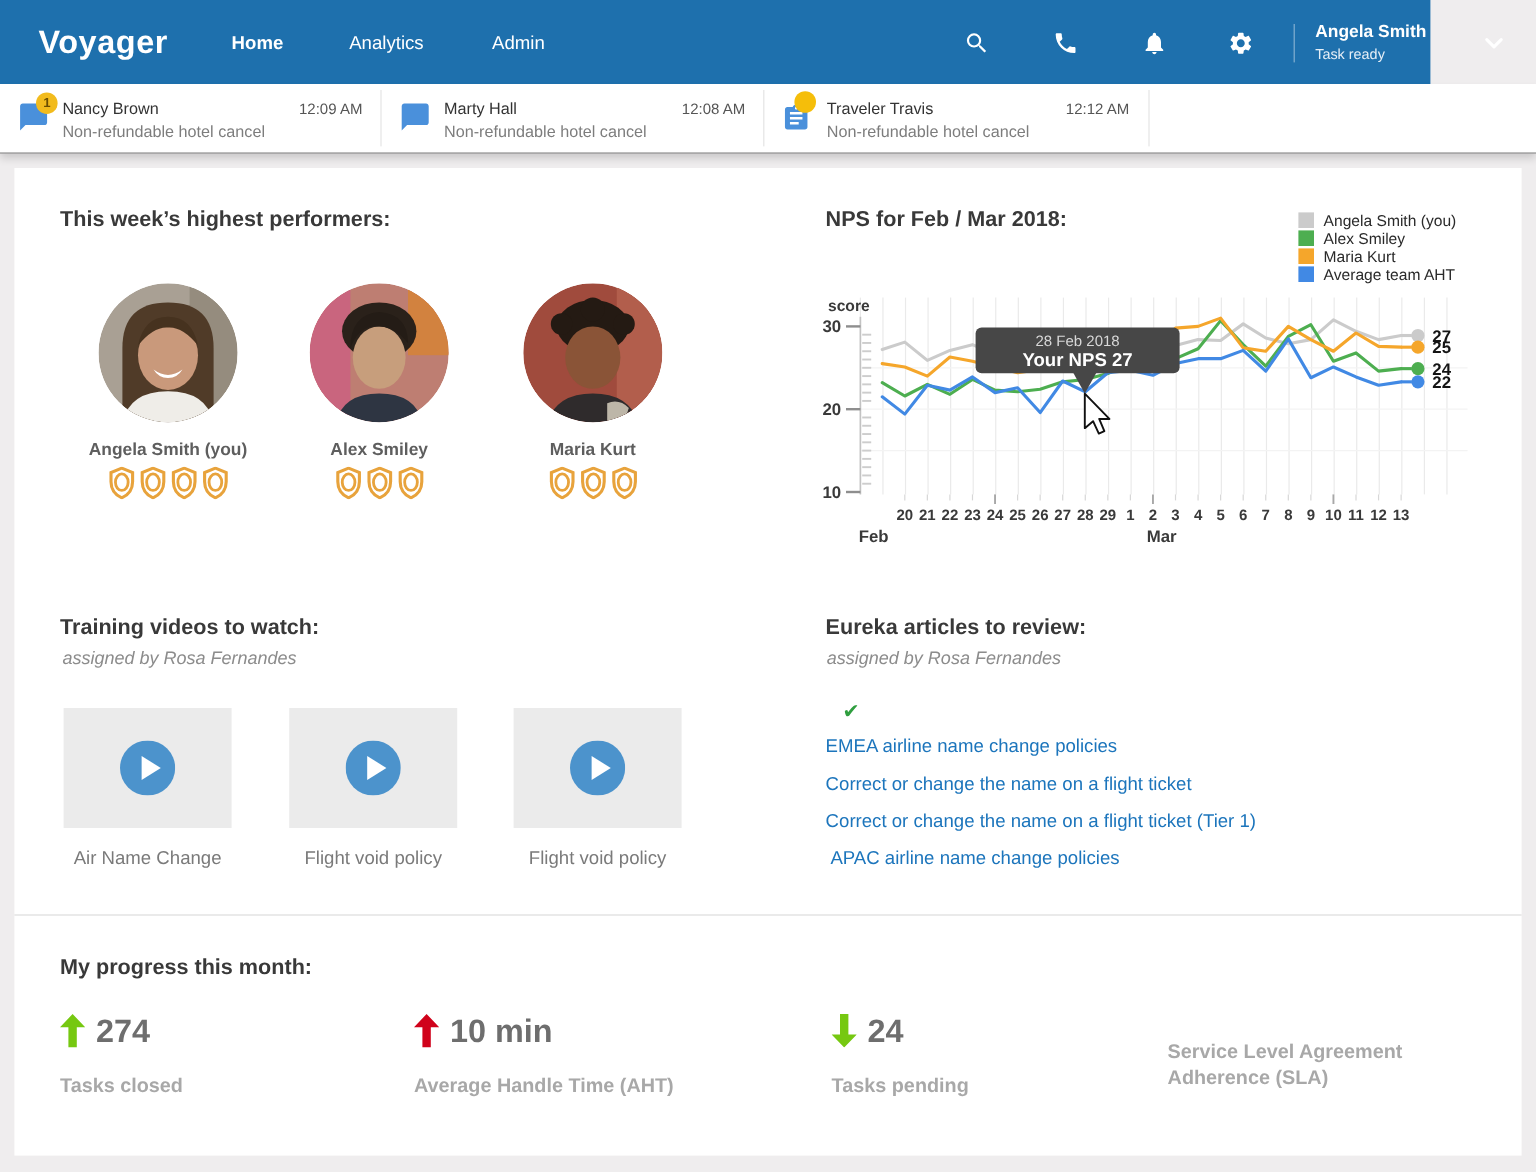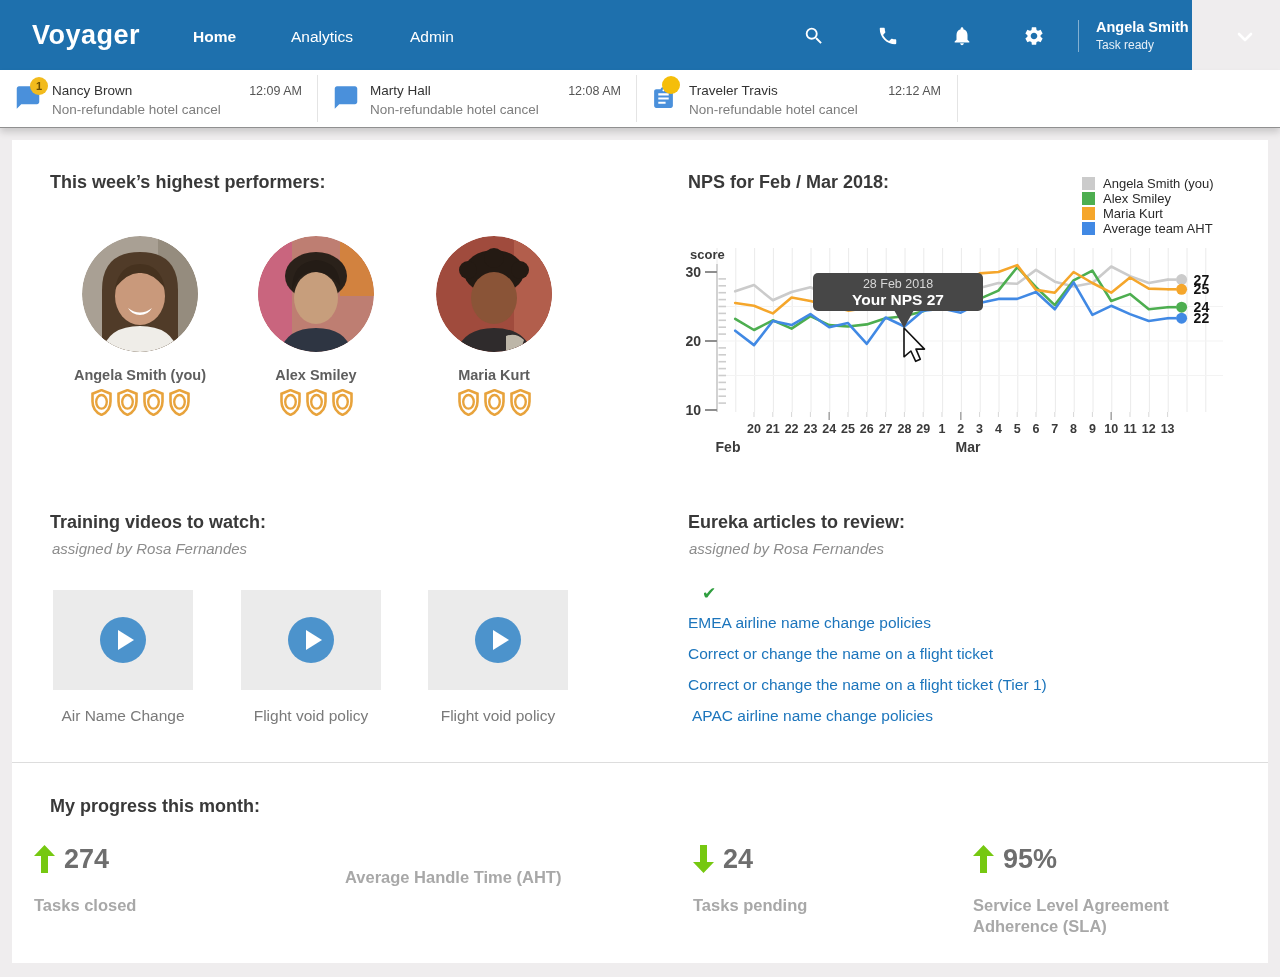--- a/index.html
+++ b/index.html
@@ -67,21 +67,21 @@
 #vc-0{left:53px}#vc-1{left:241px}#vc-2{left:428px}
 .video-caption{position:absolute;top:707px;width:190px;text-align:center;font-size:15.5px;color:#7A7A7A}
 #vcap-0{left:28px}#vcap-1{left:216px}#vcap-2{left:403px}
 
 .article-row{position:absolute;left:688px;font-size:15.5px;color:#1C75BC;cursor:pointer;display:flex;align-items:center}
 #ar-0{top:583px}#ar-1{top:614px}#ar-2{top:645px}#ar-3{top:676px}#ar-4{top:707px;left:692px}
 .check{color:#2F9E3F;font-weight:bold;font-size:17px;margin-left:14px}
 
 .card-divider{position:absolute;left:12px;top:762px;width:1256px;height:1px;background:#DDDDDD}
 .stat{position:absolute;top:845px}
-#st-0{left:34px}#st-1{left:345px}#st-2{left:693px}#st-3{left:973px}
+#st-0{left:50px}#st-1{left:345px}#st-2{left:693px}#st-3{left:973px}
 .stat-top{display:flex;align-items:flex-start;gap:9px}
 .stat-arrow{width:21px;height:28px}
 .stat-num{font-size:27px;font-weight:bold;color:#6E6E6E;line-height:28px}
 .stat-label{margin-top:22px;font-size:16.5px;font-weight:bold;color:#A8A8A8;line-height:1.25;max-width:250px}
 </style>
 </head>
 <body>
 
 <div class="navbar">
   <div class="brand">Voyager</div>
@@ -462,32 +462,32 @@
 <div class="stat" id="st-0">
   <div class="stat-top">
       <span class="stat-arrow"><svg width="21" height="28" viewBox="0 0 21 28">
           <polygon points="10.5,0 21,11 14,11 14,28 7,28 7,11 0,11" fill="#76C811"></polygon>
         </svg></span>
       <span class="stat-num">274</span>
     </div>
   <div class="stat-label">Tasks closed</div>
 </div>
 <div class="stat" id="st-1">
+  <div class="stat-top">
+      <span class="stat-arrow"><svg width="21" height="28" viewBox="0 0 21 28">
+          <polygon points="10.5,0 21,11 14,11 14,28 7,28 7,11 0,11" fill="#D0021B"></polygon>
+        </svg></span>
+      <span class="stat-num">10 min</span>
+    </div>
   <div class="stat-label">Average Handle Time (AHT)</div>
 </div>
 <div class="stat" id="st-2">
   <div class="stat-top">
       <span class="stat-arrow"><svg width="21" height="28" viewBox="0 0 21 28" style="transform:rotate(180deg)">
           <polygon points="10.5,0 21,11 14,11 14,28 7,28 7,11 0,11" fill="#76C811"></polygon>
         </svg></span>
       <span class="stat-num">24</span>
     </div>
   <div class="stat-label">Tasks pending</div>
 </div>
 <div class="stat" id="st-3">
-  <div class="stat-top">
-      <span class="stat-arrow"><svg width="21" height="28" viewBox="0 0 21 28">
-          <polygon points="10.5,0 21,11 14,11 14,28 7,28 7,11 0,11" fill="#76C811"></polygon>
-        </svg></span>
-      <span class="stat-num">95%</span>
-    </div>
   <div class="stat-label">Service Level Agreement Adherence (SLA)</div>
 </div>
 
 </body></html>

